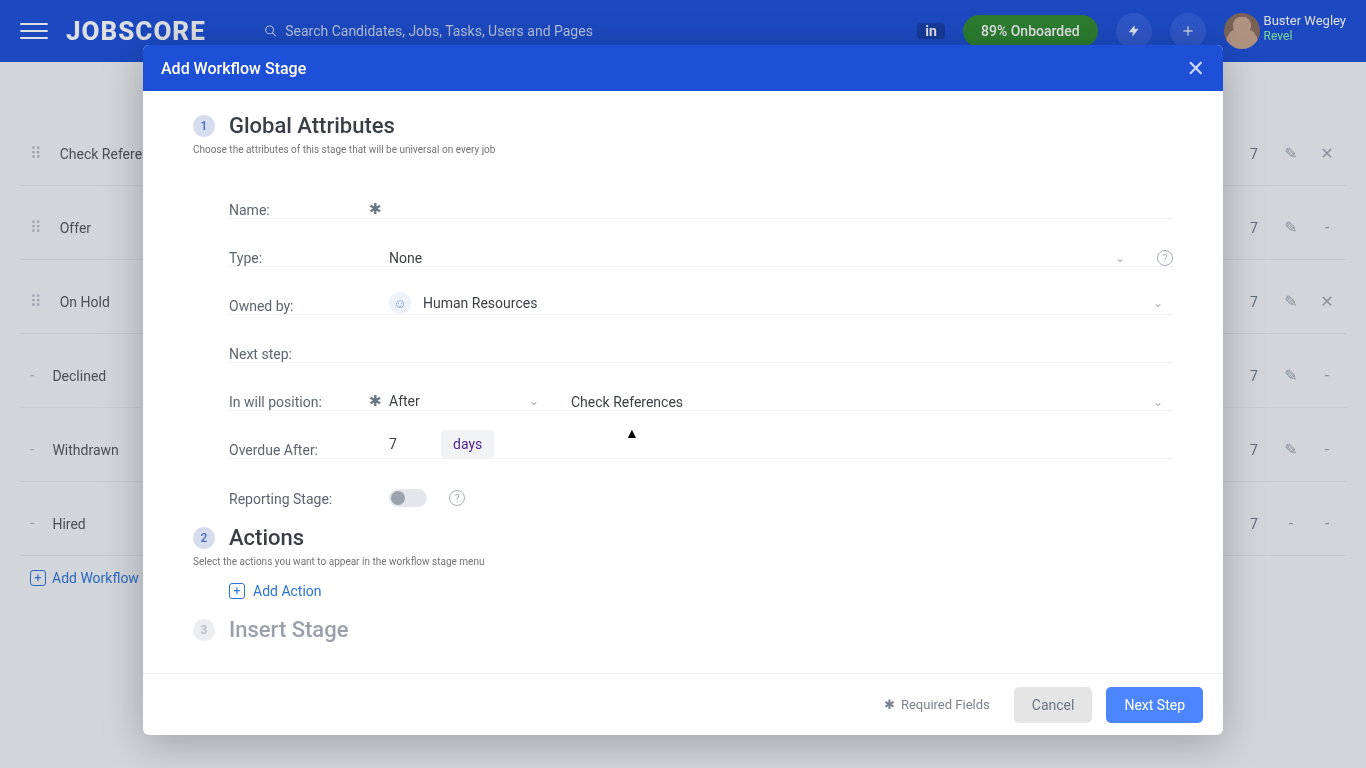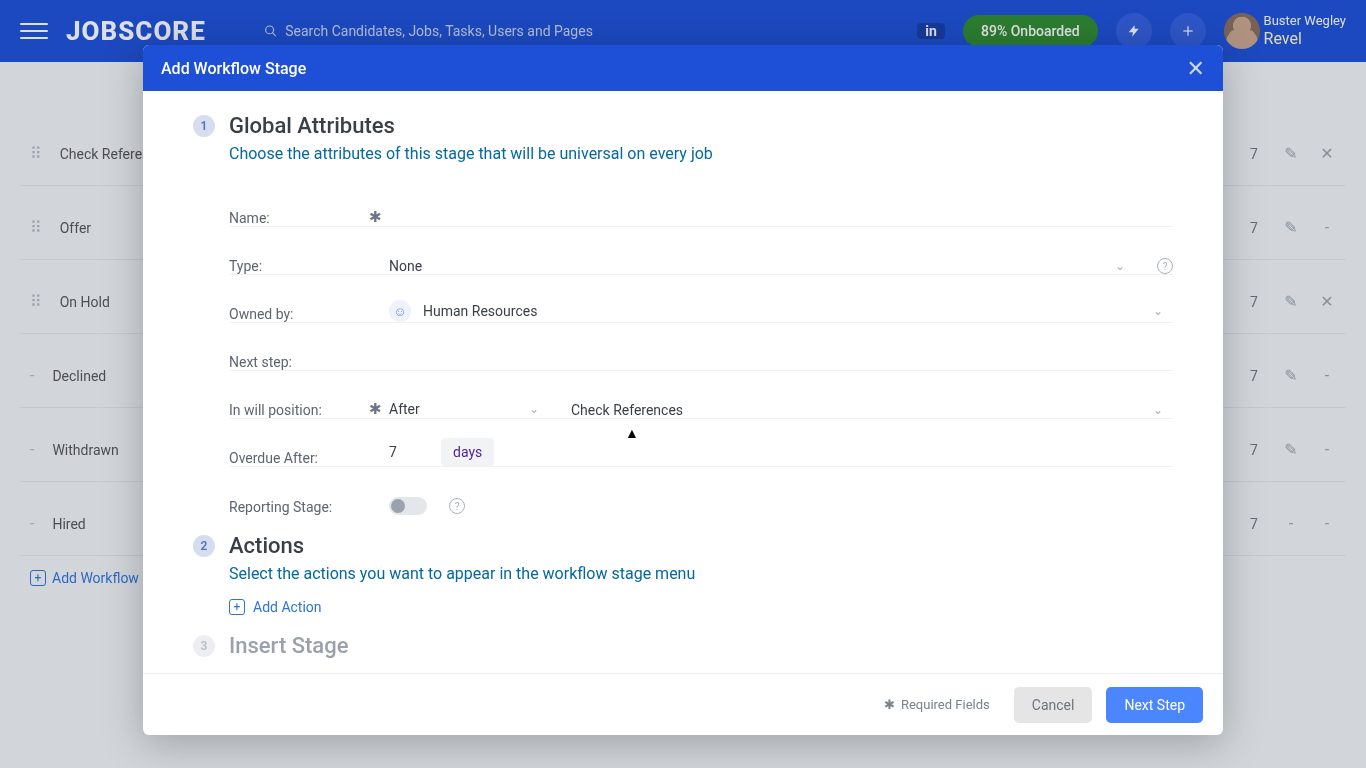--- a/index.html
+++ b/index.html
@@ -12,42 +12,42 @@
   .search{flex:0 0 560px;display:flex;align-items:center;gap:8px;color:#cdd8f3;font-size:14px;margin-left:40px}
   .search input{background:transparent;border:none;outline:none;color:#fff;width:100%;font-size:14px}
   .search input::placeholder{color:#cdd8f3}
   .flex-sp{flex:1}
   .li-icon{width:28px;height:16px;background:#163ea8;border-radius:4px;display:flex;align-items:center;justify-content:center;font-size:14px;font-weight:700}
   .onboard{background:#2e8b2e;border-radius:18px;padding:8px 18px;font-size:14px;font-weight:500}
   .circ{width:36px;height:36px;border-radius:50%;background:#325fe0;display:flex;align-items:center;justify-content:center;cursor:pointer}
   .avatar{width:36px;height:36px;border-radius:50%;background:#8a6d5a;background-image:radial-gradient(circle at 50% 35%,#caa58d 30%,transparent 31%),radial-gradient(circle at 50% 85%,#caa58d 45%,transparent 46%)}
   .user{display:flex;align-items:flex-start;gap:4px}
   .user .txt{line-height:1.2;font-size:13px}
-  .user .txt .org{color:#fef9c3;font-size:16px}
+  .user .txt .org{color:#86efac;font-size:12px}
   
   .page{position:absolute;top:62px;left:0;right:0;bottom:0;background:#f3f5f7;padding:20px}
   .page-row{display:flex;align-items:center;height:64px;padding:0 10px;border-bottom:1px solid #e3e6ea;color:#555;gap:18px}
   .page-row .drag{color:#b3bbc4}
   .page-row .name{flex:1;font-size:14px}
   .page-row .n{width:20px;text-align:center;color:#6b7785;font-size:14px}
   .page-row .ic{color:#9aa3ad;width:18px;text-align:center}
   .add-wf{color:#2d74da;font-size:14px;display:flex;align-items:center;gap:6px;padding:14px 10px}
   
   .overlay{position:absolute;inset:0;background:rgba(30,40,60,.15)}
   .modal{position:absolute;left:143px;top:45px;width:1080px;height:690px;background:#fff;border-radius:6px;box-shadow:0 8px 40px rgba(0,0,0,.25);display:flex;flex-direction:column;overflow:hidden}
   .mhead{background:#1d4fd7;color:#fff;height:46px;display:flex;align-items:center;padding:0 18px;justify-content:space-between}
   .mhead h2{font-size:16px;font-weight:500}
   .close{font-size:22px;cursor:pointer;color:#cdd8f3}
   .mbody{flex:1;overflow-y:auto;padding:22px 50px 10px}
   .sec-title{display:flex;align-items:center;gap:14px;margin-bottom:6px}
   .step-badge{width:22px;height:22px;border-radius:50%;background:#d6ddef;color:#5471c7;font-size:12px;font-weight:600;display:flex;align-items:center;justify-content:center}
   .step-badge.off{background:#eceef2;color:#b7bdc6}
   .sec-title h3{font-size:22px;font-weight:500;color:#3a3f47}
   .sec-title.off h3{color:#9aa1ab}
-  .sec-desc{font-size:16px;color:#0369a1;margin-left:36px;margin-bottom:16px}
+  .sec-desc{font-size:10px;color:#737373;margin-bottom:16px}
   .form{margin-left:36px}
   .frow{display:flex;align-items:flex-end;min-height:48px;border-bottom:1px solid #f0f1f3}
   .frow:last-child{border-bottom:none}
   .flabel{width:140px;font-size:14px;color:#5d6670}
   .req{width:20px;color:#6b7785;font-size:15px}
   .fval{flex:1;display:flex;align-items:center;gap:12px;font-size:14px;color:#3a3f47}
   .sel{flex:1;display:flex;align-items:center;justify-content:space-between;padding-right:10px;cursor:pointer}
   .chev{color:#a7b0ba;font-size:12px}
   .help{width:16px;height:16px;border:1px solid #a7b0ba;border-radius:50%;color:#a7b0ba;font-size:10px;display:flex;align-items:center;justify-content:center;cursor:pointer;margin-left:10px}
   .owner-ic{width:22px;height:22px;border-radius:50%;background:#eef2fb;display:flex;align-items:center;justify-content:center;color:#6f8bd6;font-size:13px}

